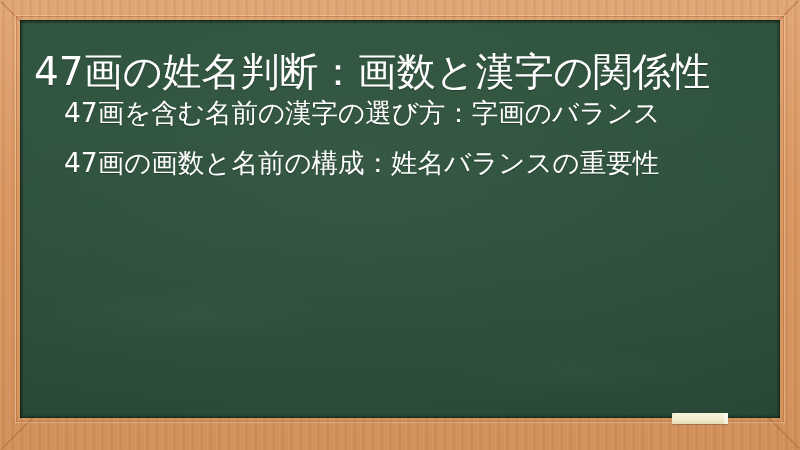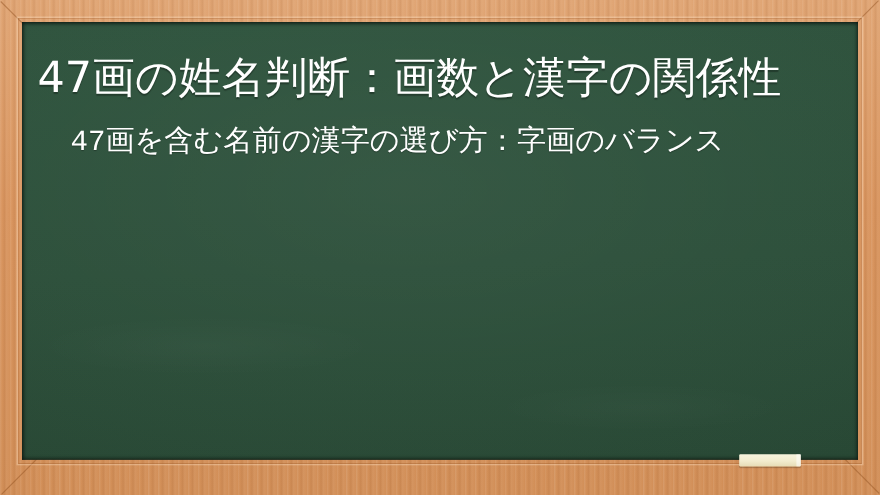--- a/index.html
+++ b/index.html
@@ -102,23 +102,22 @@
     width: 740px;
     font-size: 39px;
     line-height: 56px;
     letter-spacing: 0px;
     white-space: nowrap;
     text-shadow: 0 1px 1px rgba(0,0,0,0.30);
   }
   .lines {
     position: absolute;
     left: 14px;
-    top: 84px;
+    top: 68px;
     width: 740px;
-    font-family: Liberation Mono, monospace;
   }
   .line {
     font-size: 26.5px;
     line-height: 50px;
     height: 50px;
     white-space: nowrap;
     padding-left: 30px;
     text-shadow: 0 1px 1px rgba(0,0,0,0.28);
   }
 
@@ -159,20 +158,21 @@
 
   <div class="board">
     <div class="dust"></div>
 
     <div class="board-text">
 
       <div class="title">47画の姓名判断：画数と漢字の関係性</div>
 
       <div class="lines">
         <div class="line">47画を含む名前の漢字の選び方：字画のバランス</div>
+        <div class="line">47画の画数と名前の構成：姓名バランスの重要性</div>
       </div>
 
     </div>
   </div>
 
   <div class="chalk"></div>
 
 </div>
 
 </body></html>

